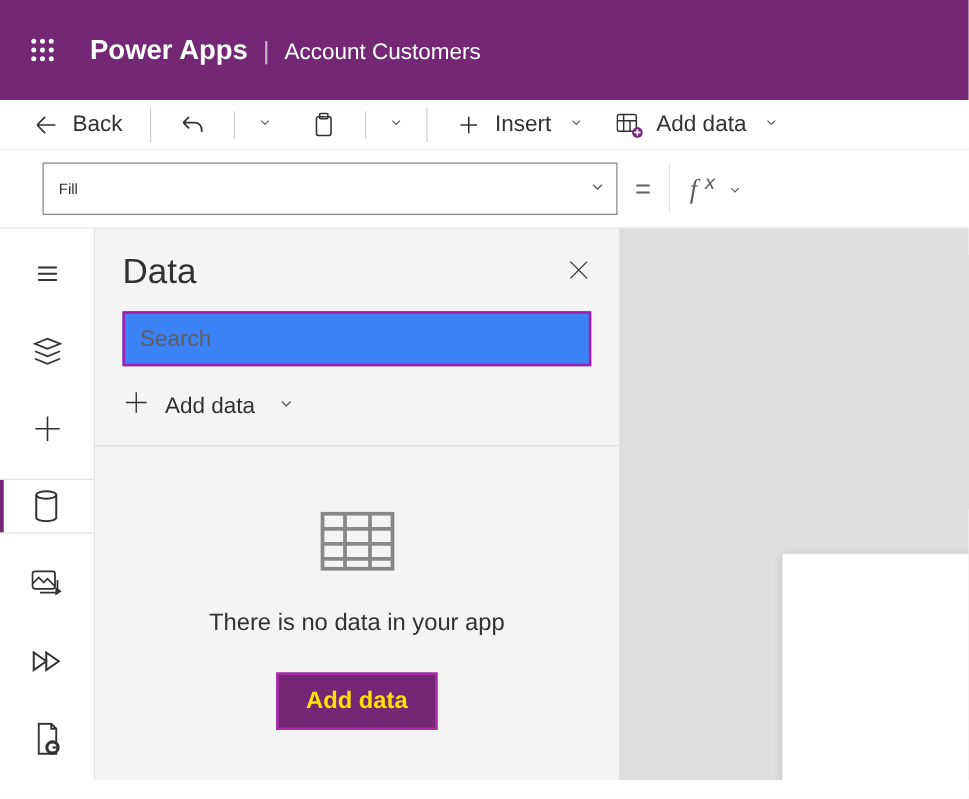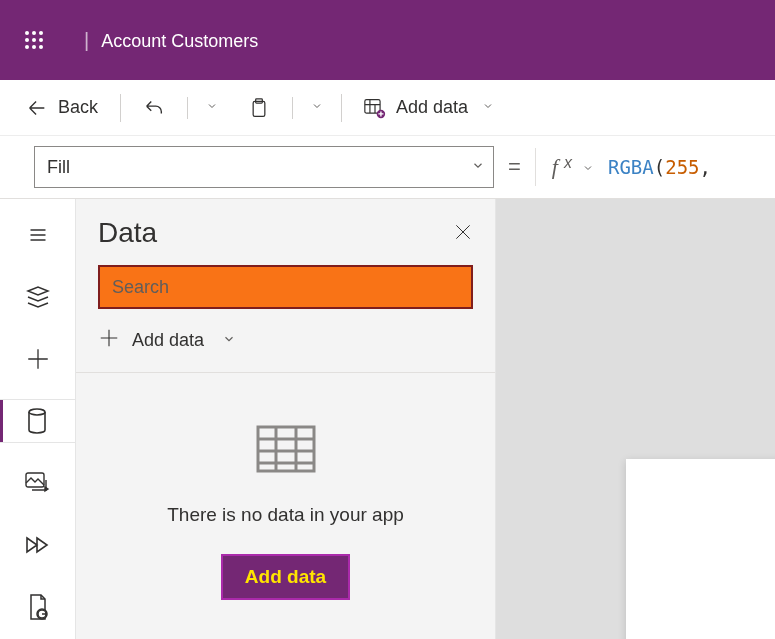--- a/index.html
+++ b/index.html
@@ -32,21 +32,21 @@
       color: #fff;
       font-size: 22px; font-weight: 600;
     }
     .header-sep { color: rgba(255,255,255,0.65); margin: 0 6px; font-size: 20px; font-weight: 300;}
     .header-sub {
       color: #fff; font-size: 18px; font-weight: 300;
     }
 
     
     .cmdbar {
-      height: 56px;
+      height: 40px;
       display: flex;
       align-items: center;
       padding: 0 18px;
       gap: 10px;
       border-bottom: 1px solid #ededed;
       background: #fff;
     }
     .cmd-btn {
       display: inline-flex; align-items: center; gap: 10px;
       padding: 6px 8px; cursor: pointer;
@@ -64,21 +64,21 @@
       padding: 10px 14px 10px 34px;
       background: #fff;
       border-bottom: 1px solid #e1dfdd;
     }
     .propbox {
       position: relative;
       width: 460px; height: 42px;
       border: 1px solid #8a8886;
       display: flex; align-items: center;
       padding: 0 12px;
-      font-size: 18px;
+      font-size: 12px;
       background:#fff;
     }
     .propbox .chev-btn {
       position:absolute; right:8px; top:50%; transform:translateY(-50%);
       cursor:pointer; color:#605e5c;
     }
     .eq { font-size: 22px; color:#605e5c; }
     .fxbtn {
       display:inline-flex; align-items:center; gap:6px;
       font-style: italic; font-size: 22px; color:#605e5c;
@@ -131,25 +131,25 @@
     }
     .panel-head {
       display:flex; align-items:center; justify-content:space-between;
       padding: 18px 22px 12px 22px;
     }
     .panel-title { font-size: 28px; color:#323130; }
     .close-btn { cursor:pointer; color:#323130; }
     .search-wrap { padding: 4px 22px 10px 22px; }
     .search-input {
       width:100%; height:44px;
-      border:2px solid #7f1d1d;
+      border:2px solid #a21caf;
       padding: 0 12px;
       font-size:18px;
       outline:none;
-      background:#f97316;
+      background:#3b82f6;
       color:#323130;
     }
     .search-input::placeholder{ color:#605e5c; }
     .add-data-row{
       display:inline-flex; align-items:center; gap:12px;
       padding: 8px 22px 18px 22px; cursor:pointer;
       font-size:18px; color:#323130;
     }
     .panel-body{
       border-top:1px solid #e1dfdd;
@@ -196,20 +196,21 @@
         <circle cx="17" cy="3" r="2"></circle>
       <circle cx="3" cy="10" r="2"></circle>
         <circle cx="10" cy="10" r="2"></circle>
         <circle cx="17" cy="10" r="2"></circle>
       <circle cx="3" cy="17" r="2"></circle>
         <circle cx="10" cy="17" r="2"></circle>
         <circle cx="17" cy="17" r="2"></circle>
     </svg>
   </div>
   <div style="display:flex; align-items:baseline;">
+    <span class="header-title">Power Apps</span>
     <span class="header-sep" style="margin:0 12px;">|</span>
     <span class="header-sub">Account Customers</span>
   </div>
 </div>
 
 <div class="cmdbar">
   <div class="cmd-btn">
     <span class="cmd-ic">
       <svg width="22" height="22" viewBox="0 0 24 24" fill="none" stroke="#323130" stroke-width="1.5">
           <path d="M20 12H4M4 12l7-7M4 12l7 7"></path>
@@ -248,20 +249,33 @@
   <div class="cmd-btn" style="padding:6px 4px;">
     <span class="cmd-chev">
       <svg width="12" height="12" viewBox="0 0 24 24" fill="none" stroke="#605e5c" stroke-width="2">
           <path d="M6 9l6 6 6-6"></path>
         </svg>
     </span>
   </div>
 
   <div class="cmd-sep"></div>
 
+  <div class="cmd-btn">
+    <span class="cmd-ic">
+      <svg width="20" height="20" viewBox="0 0 24 24" fill="none" stroke="#323130" stroke-width="1.5">
+          <path d="M12 4v16M4 12h16"></path>
+        </svg>
+    </span>
+    <span>Insert</span>
+    <span class="cmd-chev" style="margin-left:4px;">
+      <svg width="12" height="12" viewBox="0 0 24 24" fill="none" stroke="#605e5c" stroke-width="2">
+          <path d="M6 9l6 6 6-6"></path>
+        </svg>
+    </span>
+  </div>
 
   <div class="cmd-btn">
     <span class="cmd-ic">
       <svg width="24" height="22" viewBox="0 0 26 24" fill="none" stroke="#323130" stroke-width="1.4">
         <rect x="1" y="2" width="18" height="16" rx="2"></rect>
         <path d="M1 8h18M7 2v16M13 8v10"></path>
         <circle cx="20" cy="19" r="5" fill="#742774" stroke="none"></circle>
         <path d="M20 16v6M17 19h6" stroke="#fff" stroke-width="1.6"></path>
       </svg>
     </span>
@@ -286,23 +300,20 @@
   </div>
   <span class="eq">=</span>
   <div class="fxbtn">
     <span style="font-family:serif; font-style:italic;">f</span>
       <span class="x">x</span>
     <span style="margin-left:4px;">
       <svg width="12" height="12" viewBox="0 0 24 24" fill="none" stroke="#605e5c" stroke-width="2">
           <path d="M6 9l6 6 6-6"></path>
         </svg>
     </span>
-  </div>
-  <div class="formula">
-    <span class="tok-fn">RGBA</span><span class="tok-paren">(</span><span class="tok-num">255</span><span class="tok-comma">,</span>
   </div>
 </div>
 
 <div class="main">
 
   <div class="rail">
     <div class="rail-item">
       <svg width="24" height="20" viewBox="0 0 24 24" fill="none" stroke="#323130" stroke-width="1.8">
           <path d="M3 6h18M3 12h18M3 18h18"></path>
         </svg>

